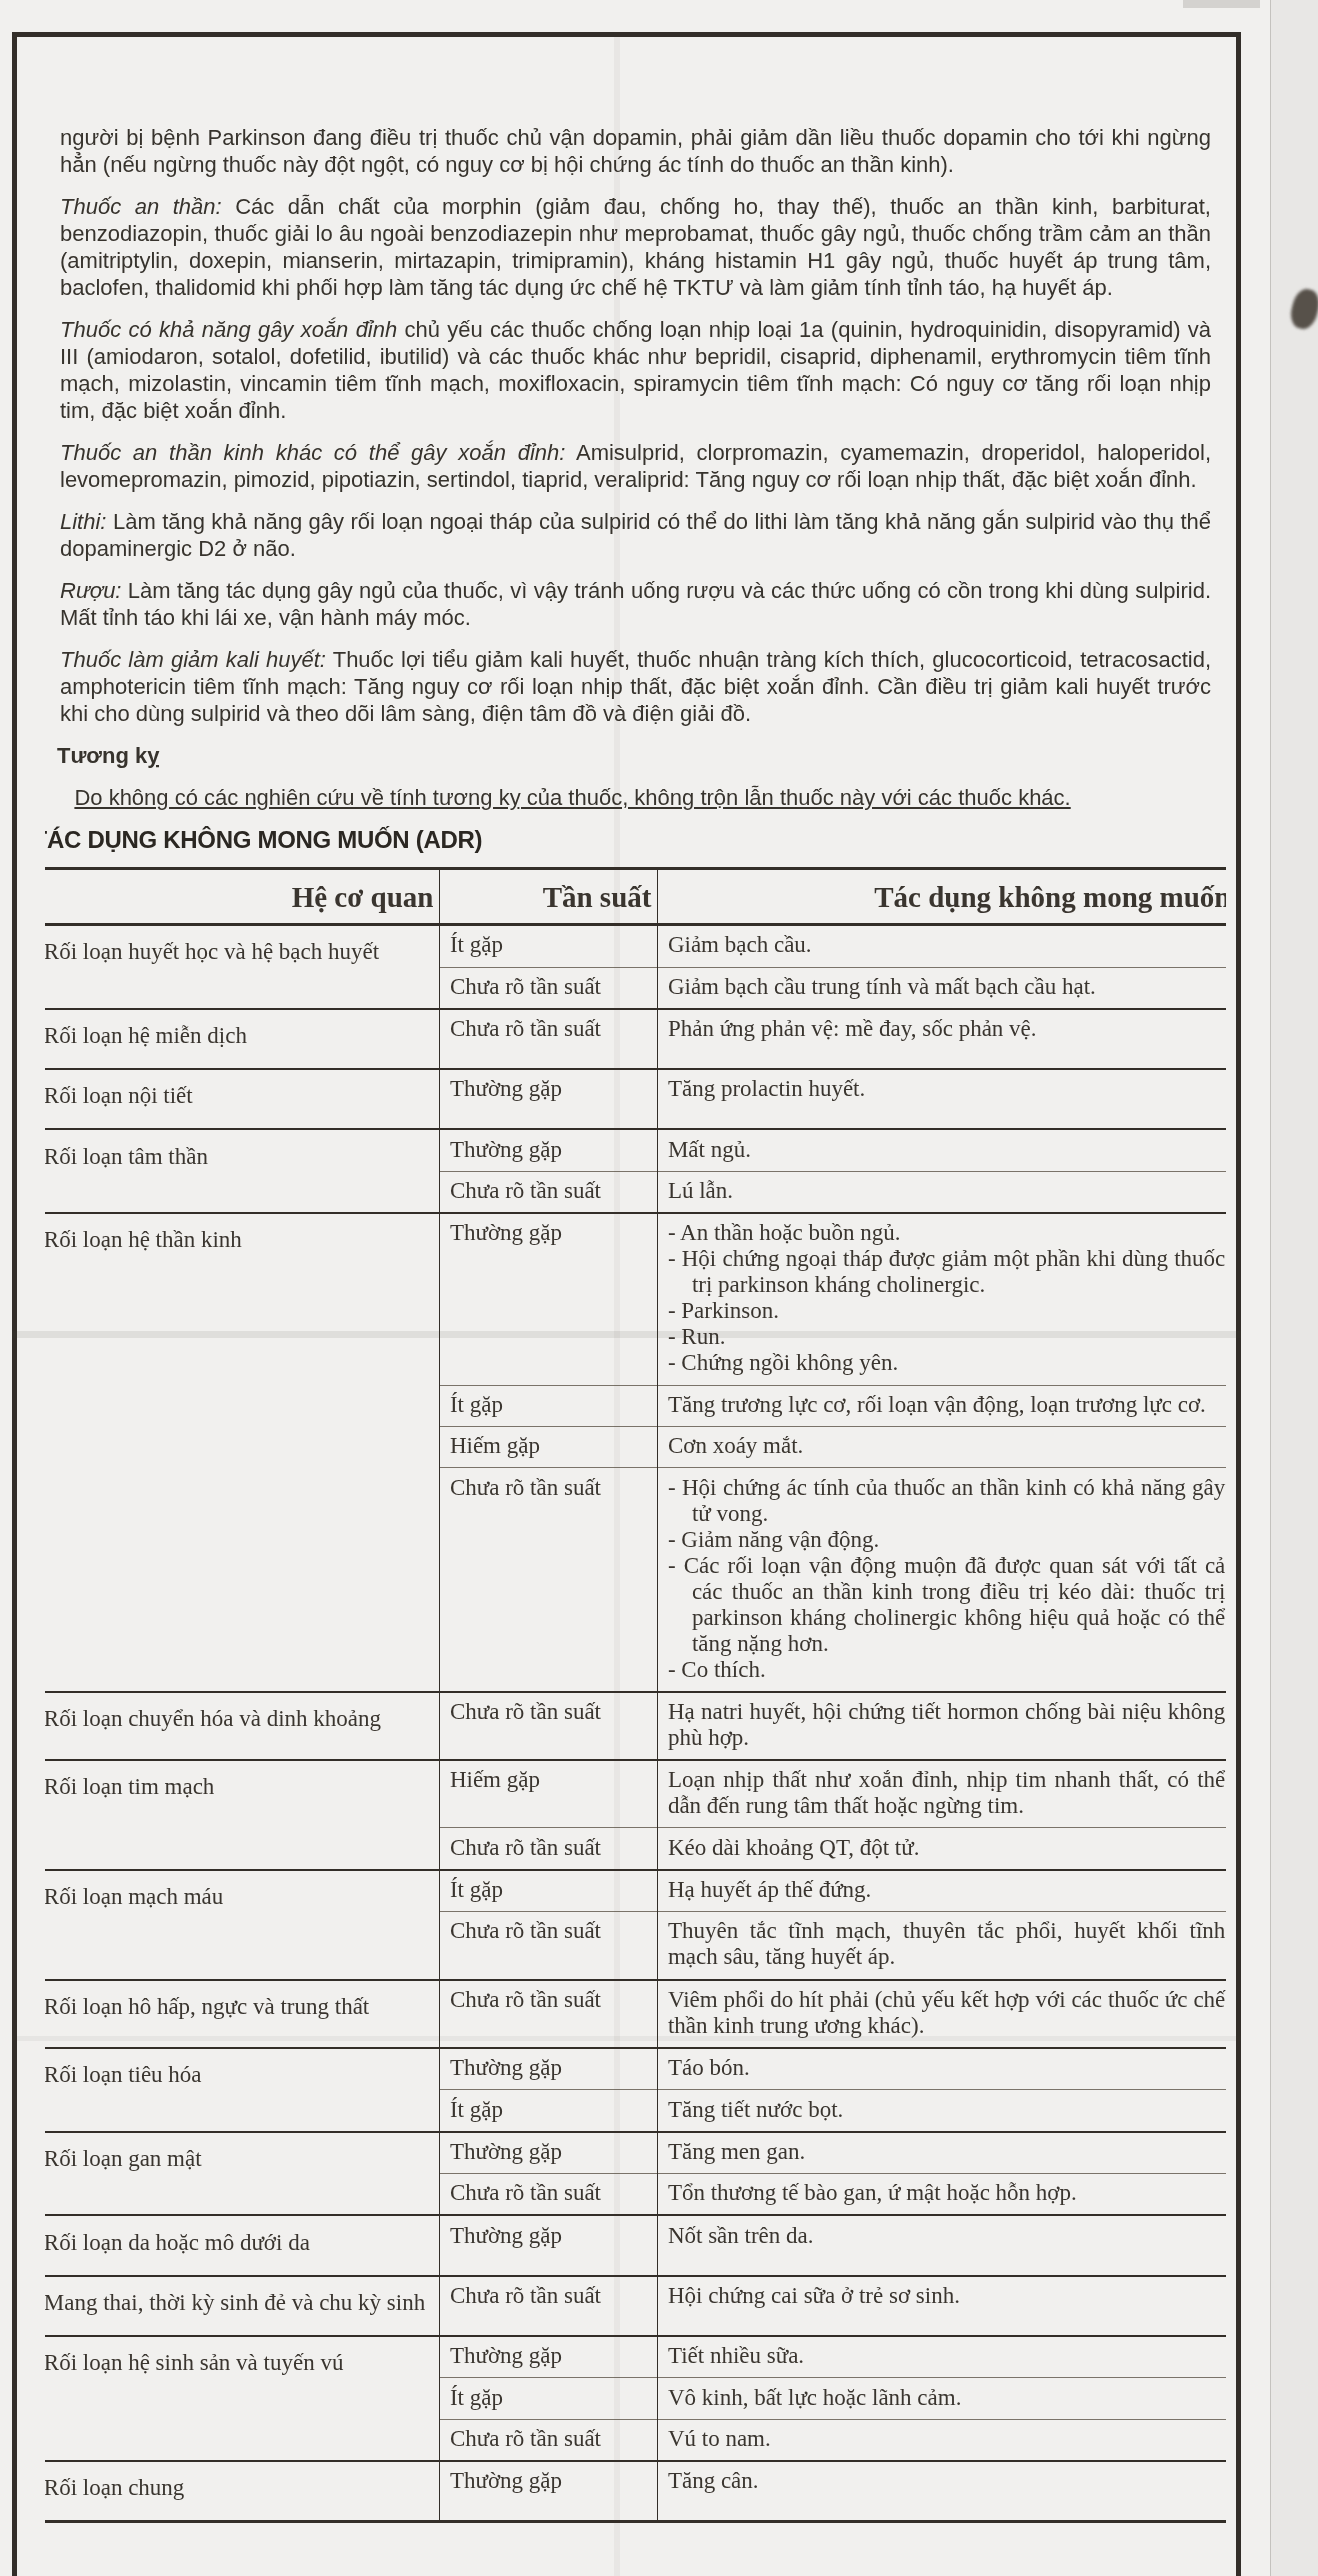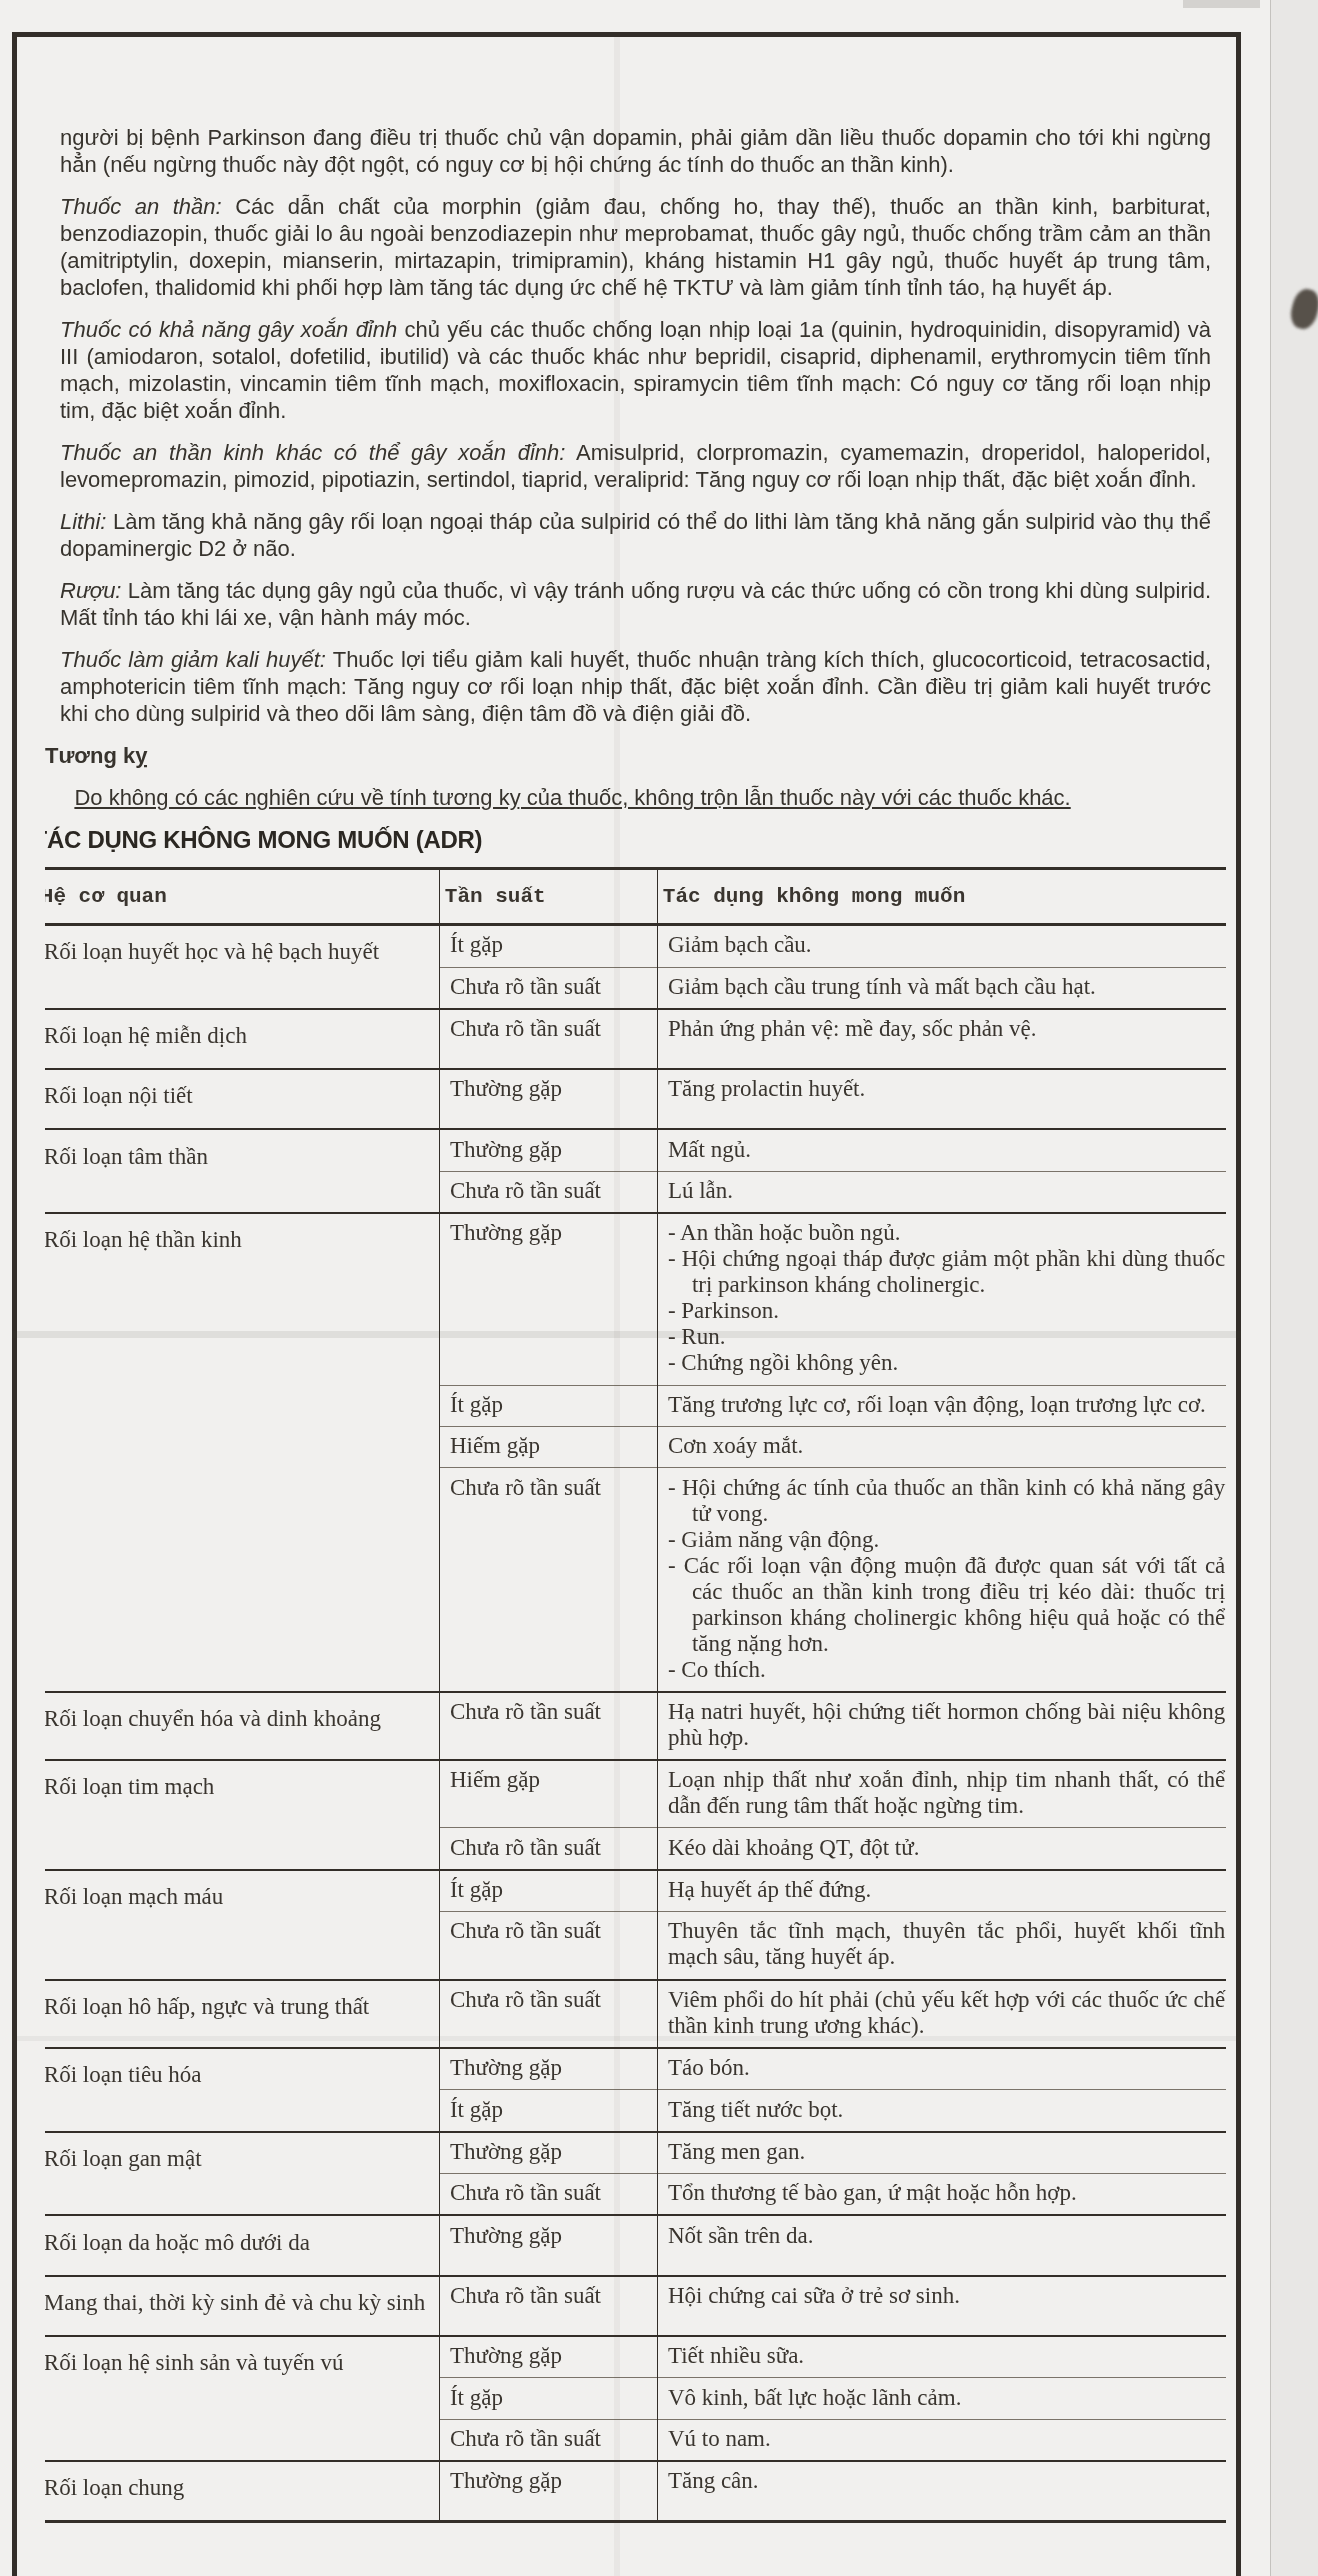--- a/index.html
+++ b/index.html
@@ -28,31 +28,31 @@
     position:absolute; left:45px; top:109px; width:1181px; height:3263px;
     overflow:hidden; font-size:22px; line-height:27px; text-align:justify; z-index:1;
   }
   .para{ margin:15px; }
   .lead{ }
   .lead.italic{ font-style:italic; }
   .section-heading{
     font-weight:bold; font-size:24px; letter-spacing:-0.3px; text-align:left;
     margin:11.3px 0 7.2px -12.4px; color:#2b2722;
   }
-  .plain-heading{ font-weight:bold; margin:0; text-align:left; }
+  .plain-heading{ font-weight:bold; margin:12px; text-align:left; }
 
   
   .adr-table{
     border-collapse:collapse; table-layout:fixed; width:1204px; margin:14.4px 0 13.4px -12.4px;
     font-family:"Liberation Serif", serif; font-size:23px; line-height:26px; color:#3a352f;
     border:3.1px solid var(--tb);
   }
   .adr-table th{
-    font-weight:bold; text-align:left; padding:13.4px 5.2px;
-    border-bottom:3.1px solid var(--tb); font-size:21px;font-family:Liberation Mono, monospace;
+    font-weight:bold; text-align:right; padding:13.4px 5.2px;
+    border-bottom:3.1px solid var(--tb); font-size:29px;
   }
   .adr-table th + th{ border-left:1.5px solid var(--tb); }
   .adr-table td{ vertical-align:top; padding:6.2px 10.3px 8.2px; }
   .adr-table td.organ{ line-height:48px; padding-top:2.1px; padding-left:8.2px; }
   .adr-table td.freq, .adr-table td.effectC{ border-left:1.5px solid var(--tb); }
   .adr-table tr.sub-row td{ border-top:1px solid #7a7369; }
   .adr-table tr.group-start td{ border-top:2.1px solid var(--tb); }
   .bullet{ padding-left:24px; text-indent:-24px; }
 </style>
 </head>

